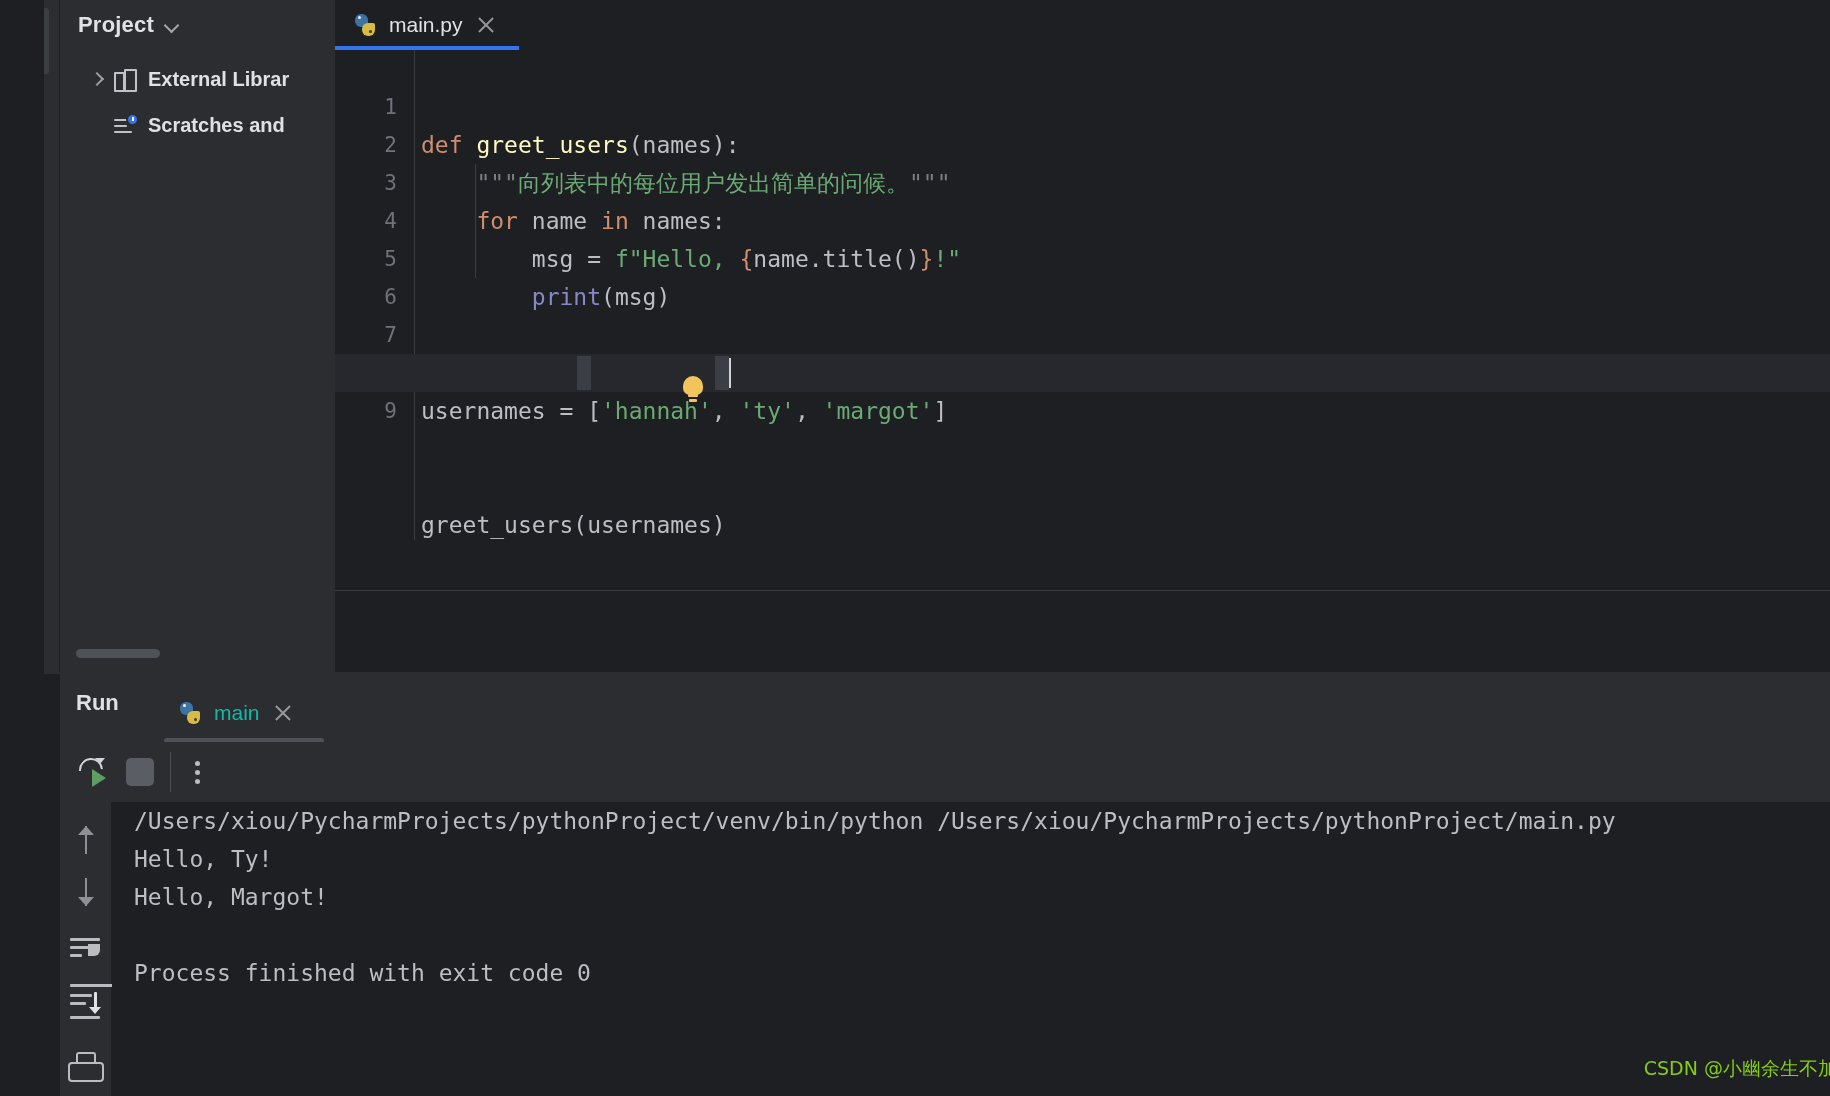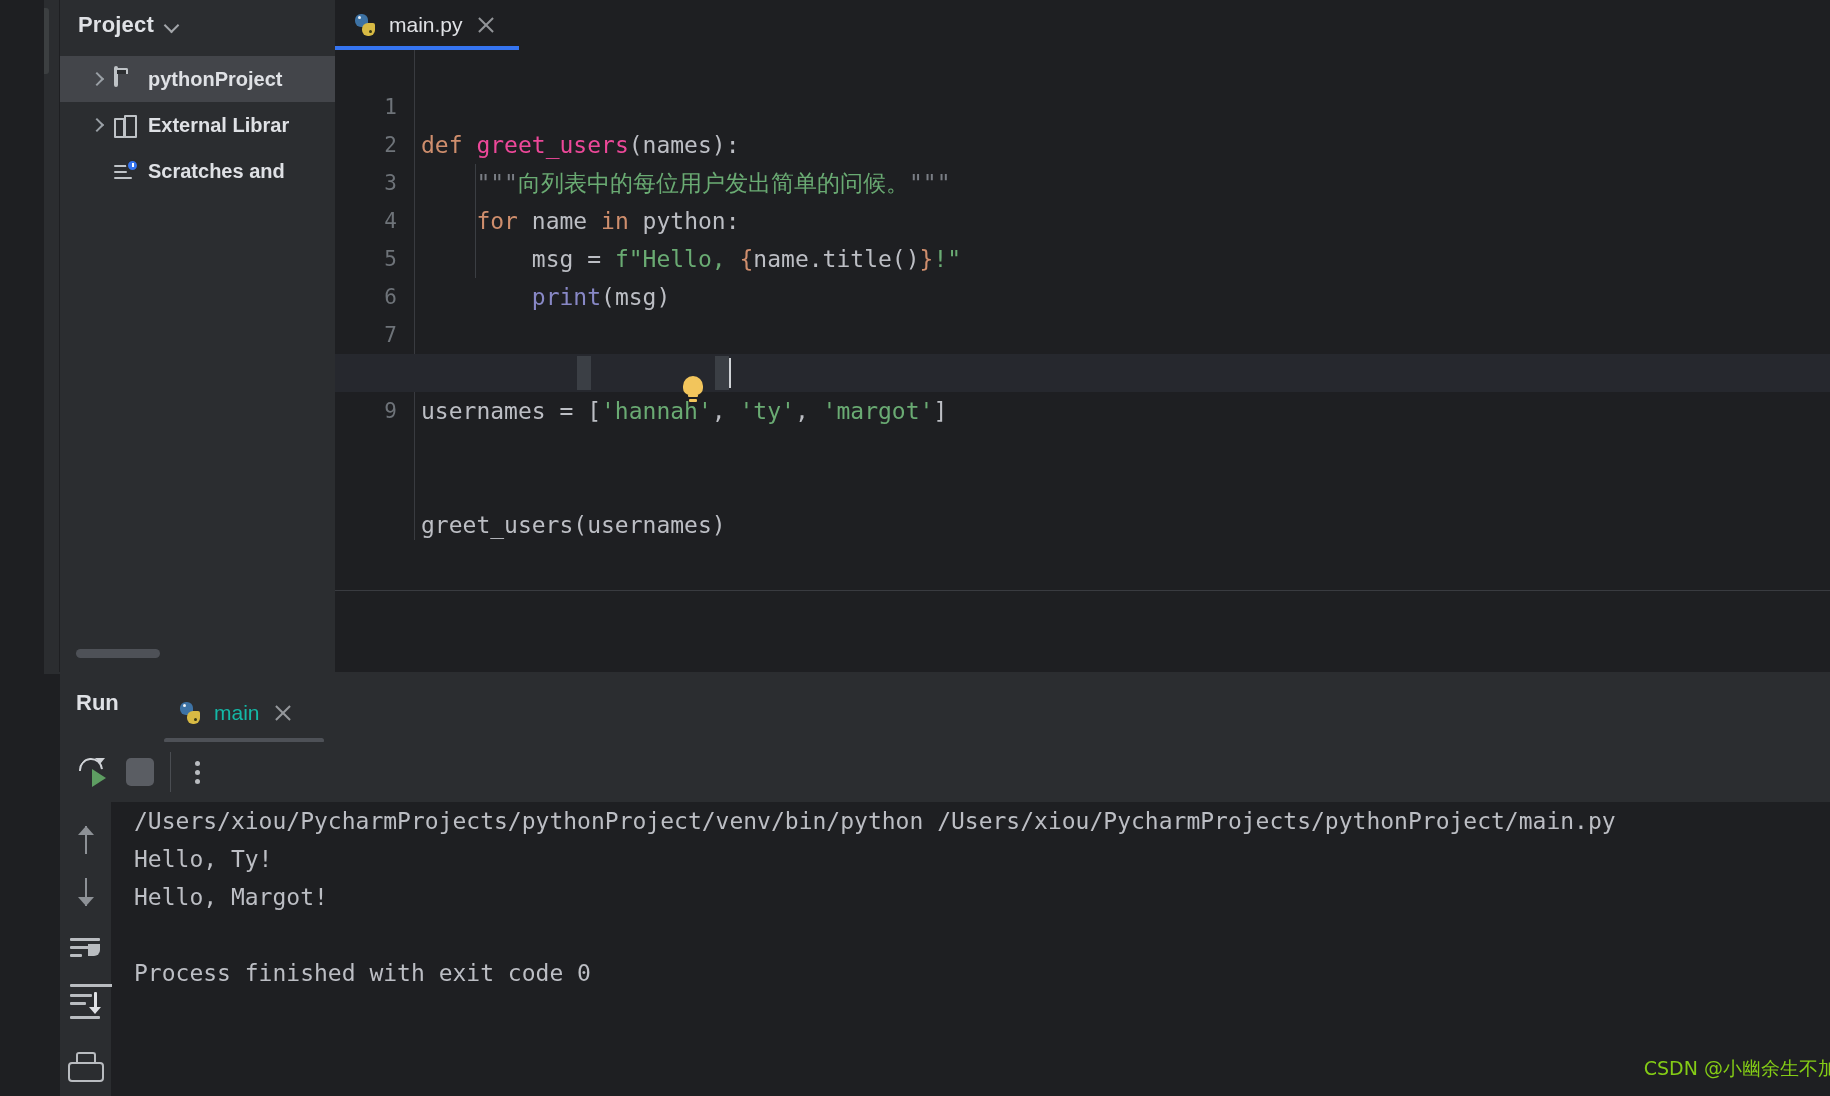--- a/index.html
+++ b/index.html
@@ -156,21 +156,21 @@
   }
   .cl-row { position: relative; height: 38px; white-space: pre; }
   .cl-row.current { background: #26282e; }
   .cl-num {
     position: absolute; left: 0; width: 62px; text-align: right;
     color: #6e7379; font-size: 21px;
   }
   .cl-txt { position: absolute; left: 86px; color: #bcbec4; }
 
   .k  { color: #cf8e6d; }   
-  .fn { color: #ec4899; }   
+  .fn { color: #fef9c3; }   
   .s  { color: #6aab73; }   
   .doc{ color: #7a7e85; font-style: italic; }
   .bi { color: #8888c6; }   
   .pl { color: #bcbec4; }
 
   .doczh { color: #6aab73; font-style: normal; }
 
   .indent-guide {
     position: absolute; left: 140px; top: 114px; width: 1px; height: 114px;
     background: #3b3e43;
@@ -344,25 +344,20 @@
   </div>
 
   <div class="sidebar">
     <div class="sidebar-header">
       <span class="sidebar-title">Project</span>
       <span class="chev-down"></span>
     </div>
 
     <div class="tree">
 
-      <div class="tree-row selected">
-        <span class="tree-arrow"></span>
-        <span class="tree-icon"><span class="ic-folder"></span></span>
-        <span class="tree-label bold">pythonProject</span>
-      </div>
 
       <div class="tree-row">
         <span class="tree-arrow"></span>
         <span class="tree-icon ic-lib"></span>
         <span class="tree-label">External Librar</span>
       </div>
 
       <div class="tree-row">
         <span class="tree-arrow blank"></span>
         <span class="tree-icon ic-scratch">
@@ -406,21 +401,21 @@
           <span class="cl-txt"><span class="k">def</span> <span class="fn">greet_users</span><span class="pl">(names):</span></span>
         </div>
 
         <div class="cl-row">
           <span class="cl-num">2</span>
           <span class="cl-txt">    <span class="doc">"""</span><span class="doczh">向列表中的每位用户发出简单的问候。</span><span class="doc">"""</span></span>
         </div>
 
         <div class="cl-row">
           <span class="cl-num">3</span>
-          <span class="cl-txt">    <span class="k">for</span> <span class="pl">name</span> <span class="k">in</span> <span class="pl">python:</span></span>
+          <span class="cl-txt">    <span class="k">for</span> <span class="pl">name</span> <span class="k">in</span> <span class="pl">names:</span></span>
         </div>
 
         <div class="cl-row">
           <span class="cl-num">4</span>
           <span class="cl-txt">        <span class="pl">msg = </span><span class="s">f"Hello, </span><span class="k">{</span><span class="pl">name.title()</span><span class="k">}</span><span class="s">!"</span></span>
         </div>
 
         <div class="cl-row">
           <span class="cl-num">5</span>
           <span class="cl-txt">        <span class="bi">print</span><span class="pl">(msg)</span></span>

